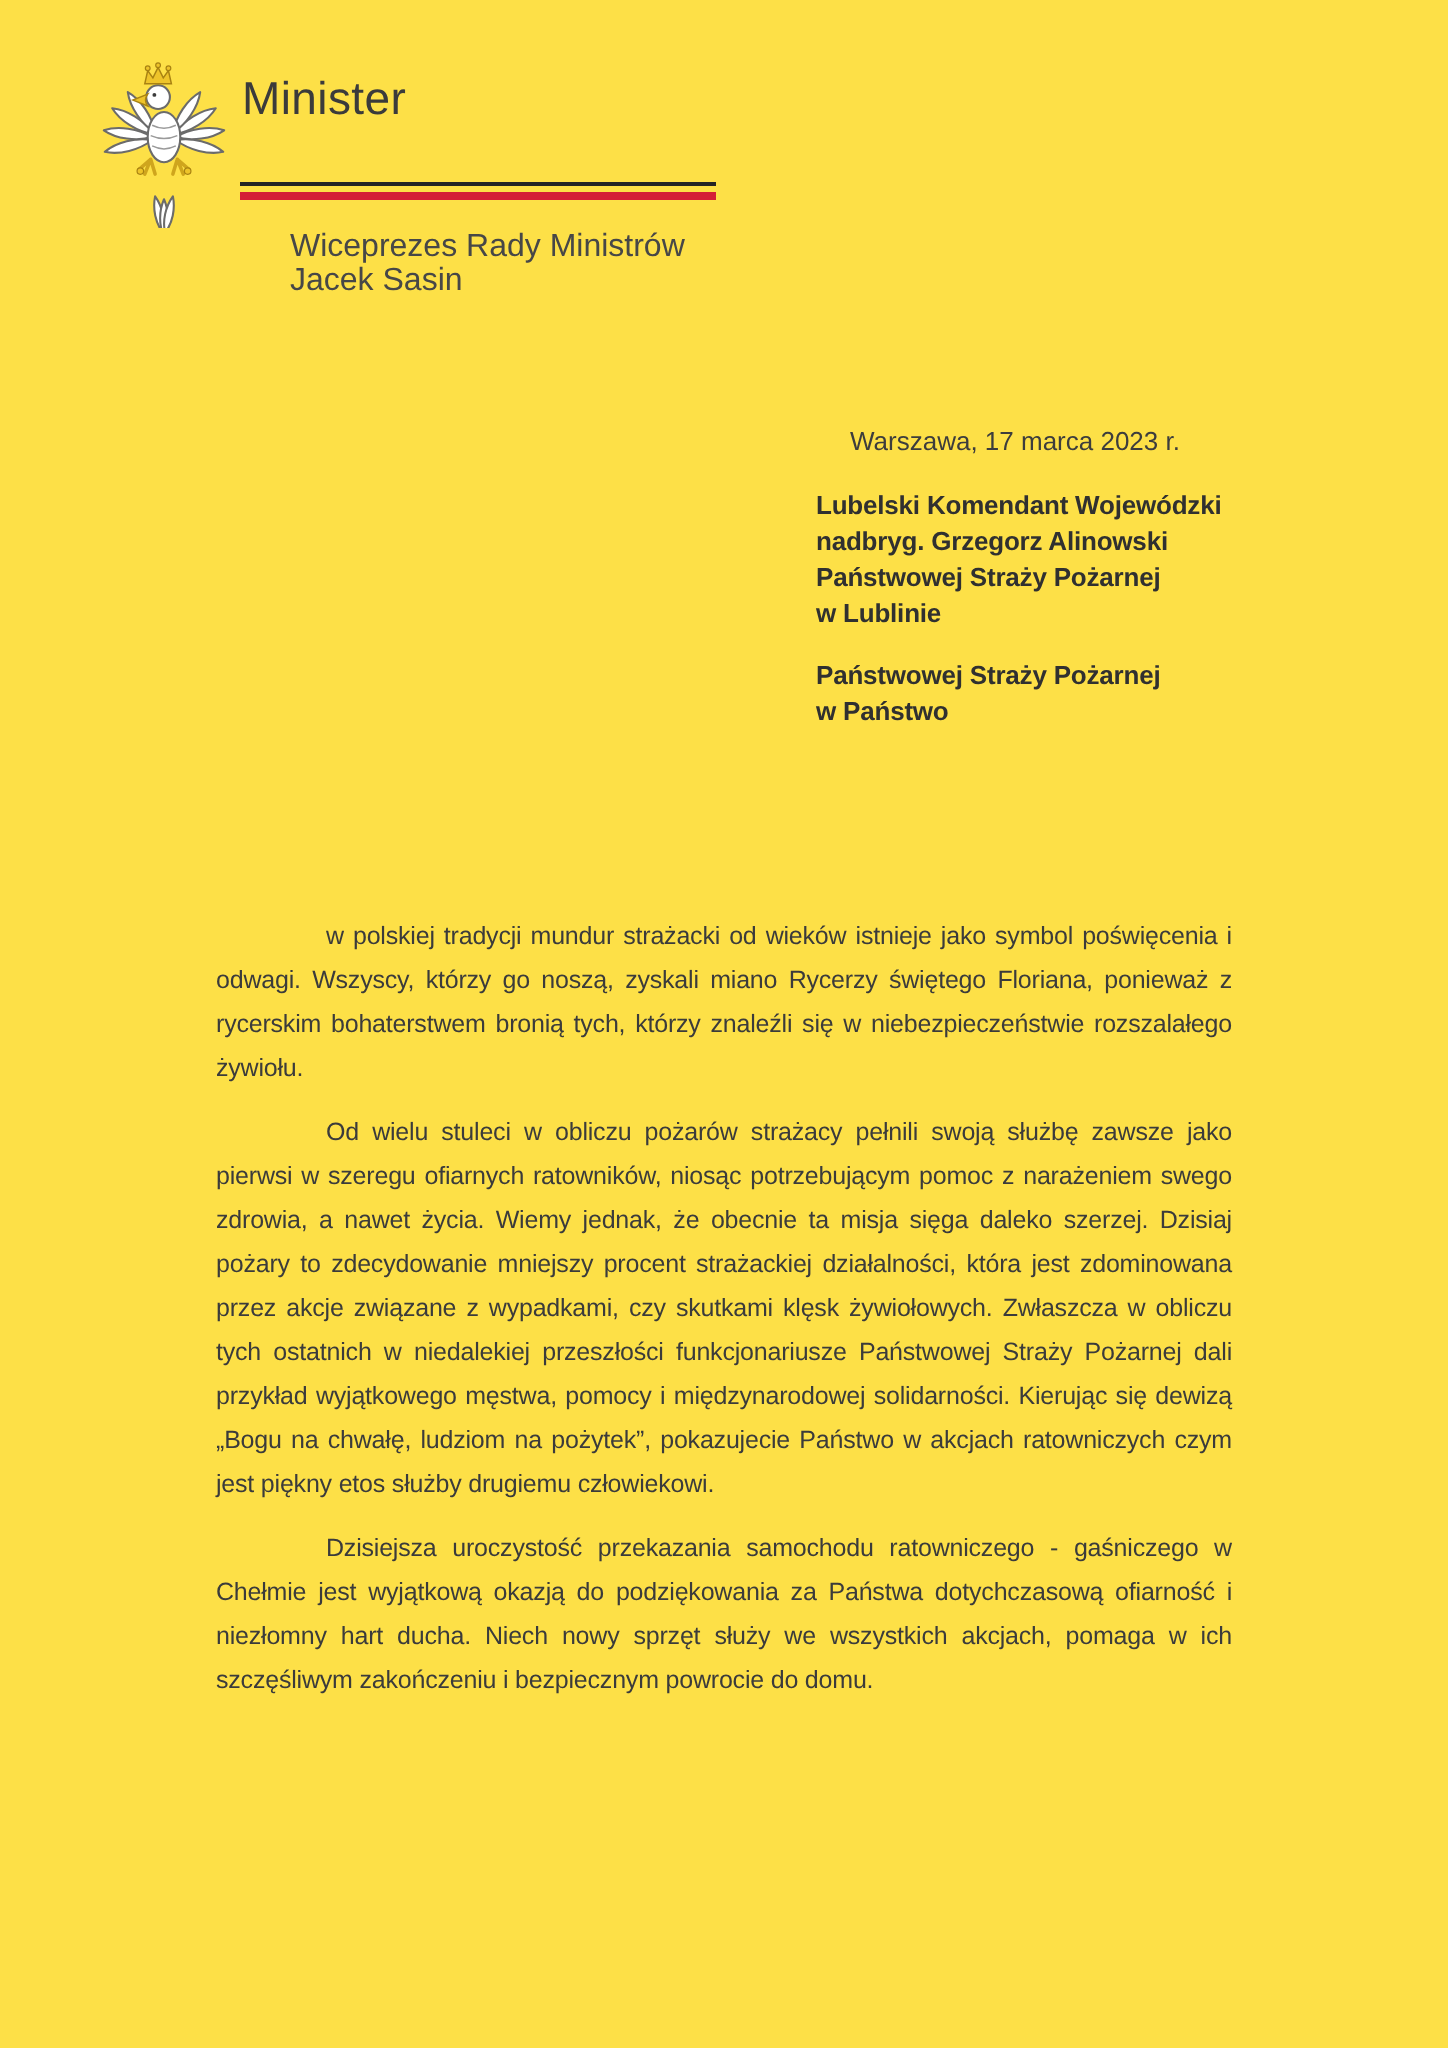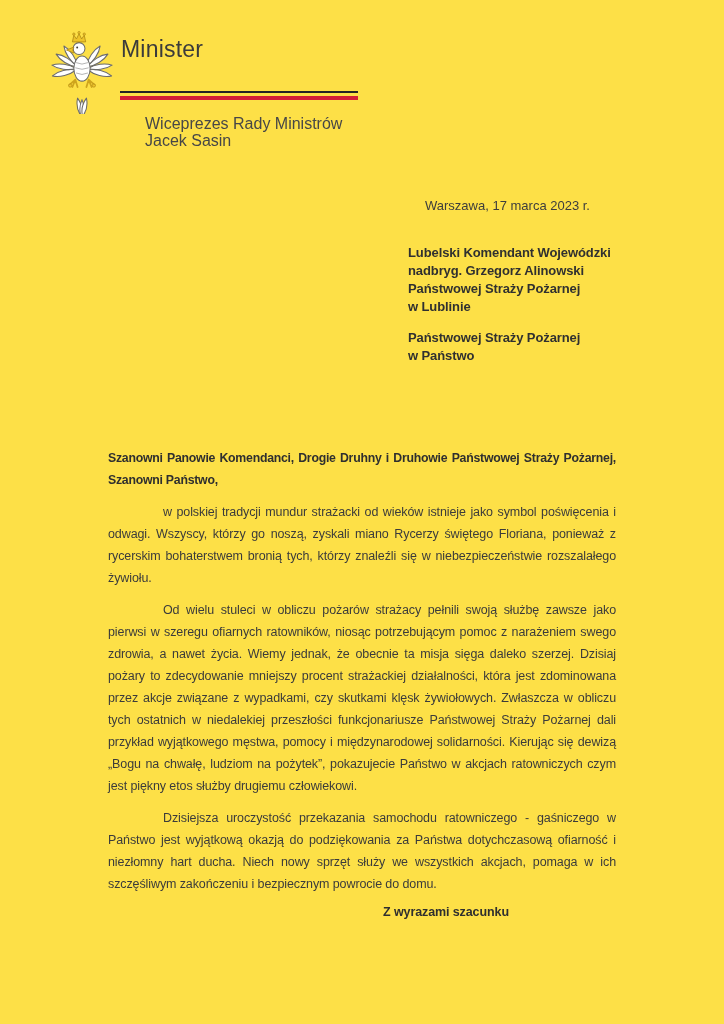--- a/index.html
+++ b/index.html
@@ -23,21 +23,21 @@
   }
   .rule{position:absolute;left:120px;top:91px;width:238px;}
   .rule-dark{height:2px;background:#242424;}
   .rule-red{height:4px;background:#d41f36;margin-top:3px;}
   .official{
     position:absolute;left:121px;top:115px;
     font-size:16px;line-height:17px;color:#474747;margin-left:24px;
   }
   
   .date{
-    position:absolute;left:425px;top:198px;
+    position:absolute;left:425px;top:213px;
     font-size:13px;color:#3d3d3d;
   }
   .recipients{position:absolute;left:408px;top:244px;}
   .recipient{
     font-weight:700;font-size:13px;line-height:18px;color:#303030;
     margin-bottom:13px;letter-spacing:-.1px;
   }
   
   .body{
     position:absolute;left:108px;top:447px;width:508px;
@@ -135,20 +135,18 @@
       <div>Państwowej Straży Pożarnej</div>
       <div>w Lublinie</div>
     </div>
     <div class="recipient">
       <div>Państwowej Straży Pożarnej</div>
       <div>w Państwo</div>
     </div>
   </div>
 
   <div class="body">
-    <p class="salutation">Szanowni Panowie Komendanci, Drogie Druhny i Druhowie Państwowej Straży Pożarnej, Szanowni Państwo,</p>
     <p class="para">w polskiej tradycji mundur strażacki od wieków istnieje jako symbol poświęcenia i odwagi. Wszyscy, którzy go noszą, zyskali miano Rycerzy świętego Floriana, ponieważ z rycerskim bohaterstwem bronią tych, którzy znaleźli się w niebezpieczeństwie rozszalałego żywiołu.</p>
     <p class="para">Od wielu stuleci w obliczu pożarów strażacy pełnili swoją służbę zawsze jako pierwsi w szeregu ofiarnych ratowników, niosąc potrzebującym pomoc z narażeniem swego zdrowia, a nawet życia. Wiemy jednak, że obecnie ta misja sięga daleko szerzej. Dzisiaj pożary to zdecydowanie mniejszy procent strażackiej działalności, która jest zdominowana przez akcje związane z wypadkami, czy skutkami klęsk żywiołowych. Zwłaszcza w obliczu tych ostatnich w niedalekiej przeszłości funkcjonariusze Państwowej Straży Pożarnej dali przykład wyjątkowego męstwa, pomocy i międzynarodowej solidarności. Kierując się dewizą „Bogu na chwałę, ludziom na pożytek”, pokazujecie Państwo w akcjach ratowniczych czym jest piękny etos służby drugiemu człowiekowi.</p>
-    <p class="para">Dzisiejsza uroczystość przekazania samochodu ratowniczego - gaśniczego w Państwo jest wyjątkową okazją do podziękowania za Państwa dotychczasową ofiarność i niezłomny hart ducha. Niech nowy sprzęt służy we wszystkich akcjach, pomaga w ich szczęśliwym zakończeniu i bezpiecznym powrocie do domu.</p>
-    <div class="closing">Z wyrazami szacunku</div>
+    <p class="para">Dzisiejsza uroczystość przekazania samochodu ratowniczego - gaśniczego w Chełmie jest wyjątkową okazją do podziękowania za Państwa dotychczasową ofiarność i niezłomny hart ducha. Niech nowy sprzęt służy we wszystkich akcjach, pomaga w ich szczęśliwym zakończeniu i bezpiecznym powrocie do domu.</p>
   </div>
 
 </div>
 
 </body></html>

